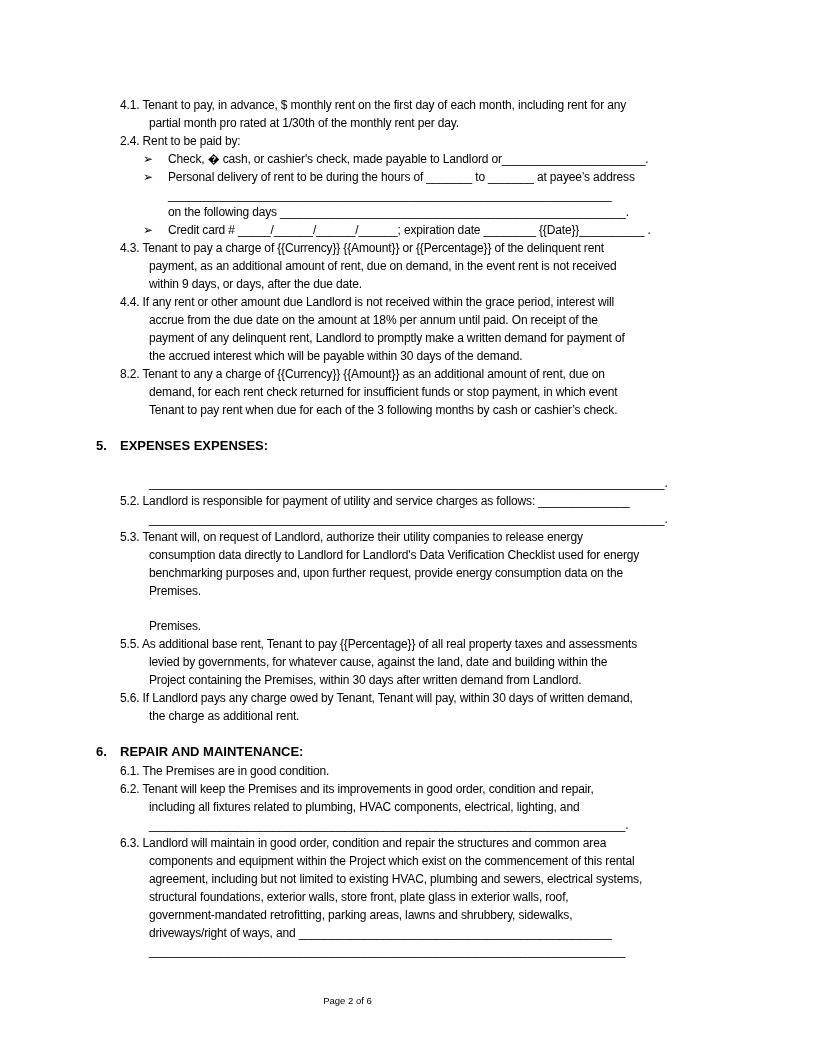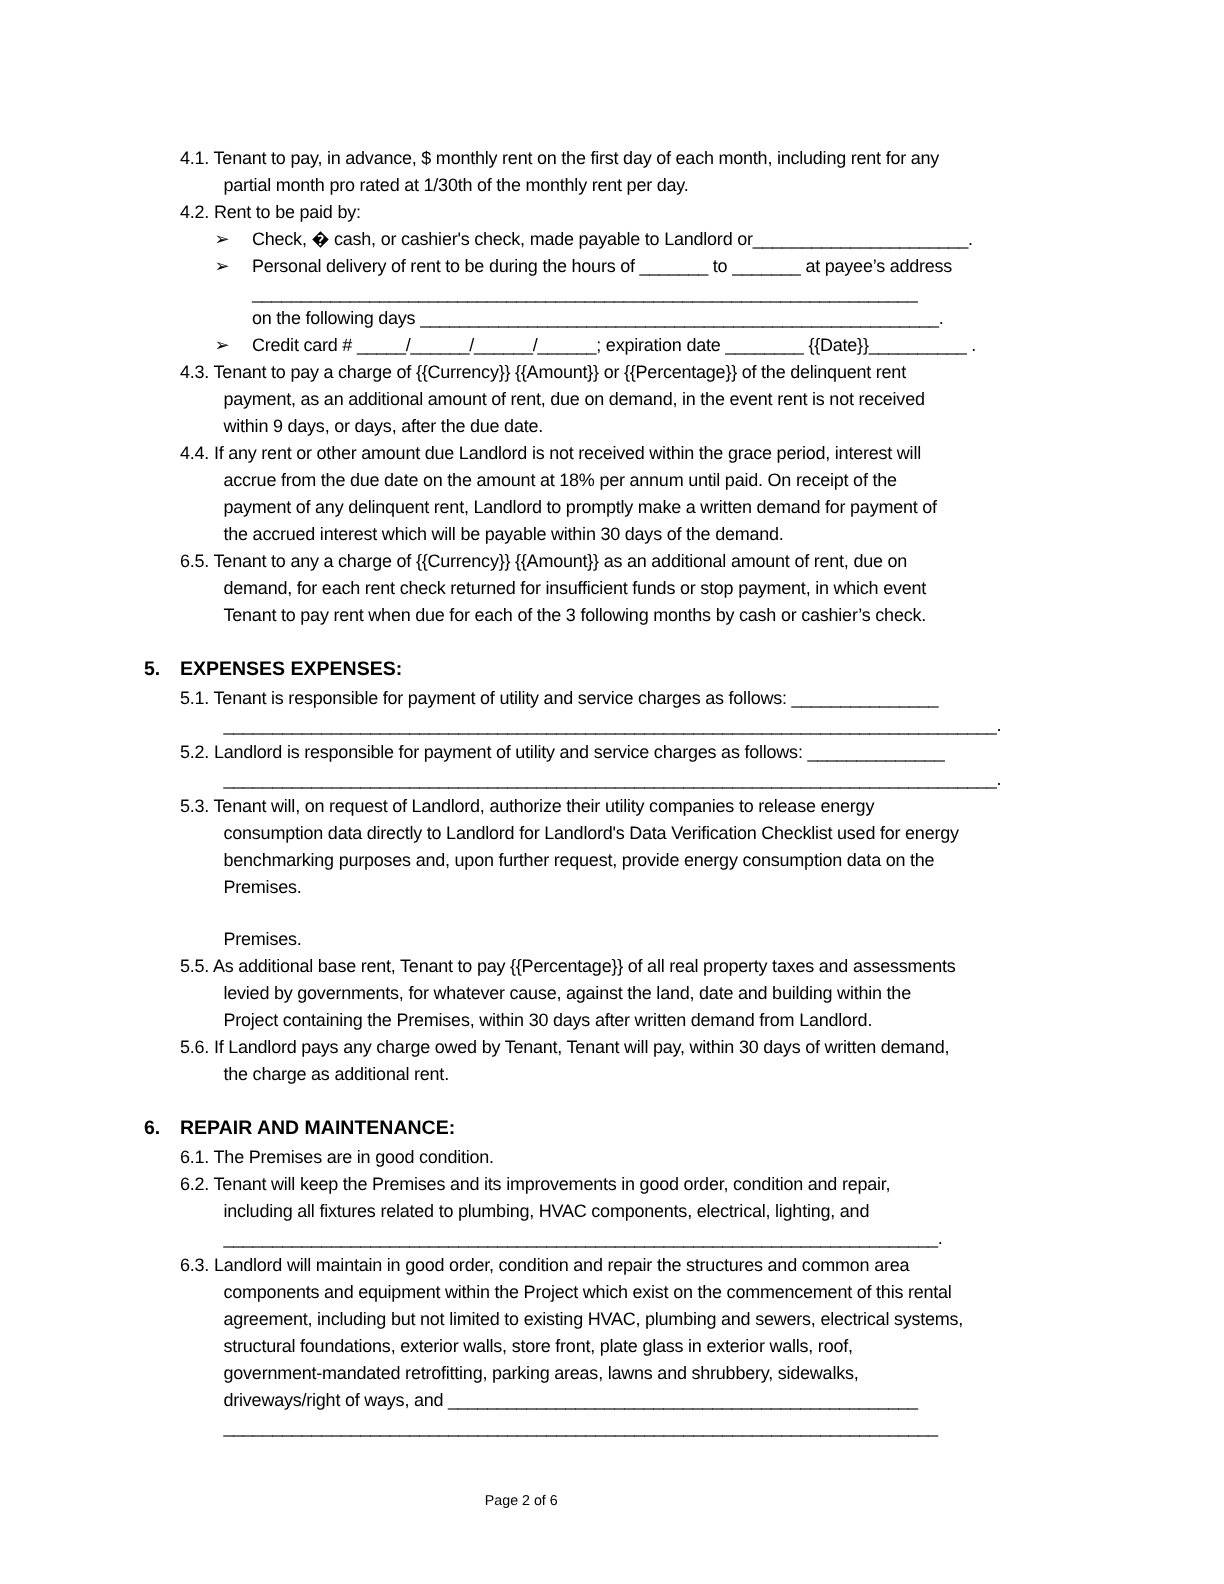--- a/index.html
+++ b/index.html
@@ -17,21 +17,21 @@
   .footer { position:absolute; top:995px; left:0; width:695px; text-align:center; font-size:9.5px; }
 </style>
 </head>
 <body>
 
 <div class="page">
 
   <div class="line l1" style="top:96px">4.1. Tenant to pay, in advance, $ monthly rent on the first day of each month, including rent for any</div>
   <div class="line l2" style="top:114px">partial month pro rated at 1/30th of the monthly rent per day.</div>
 
-  <div class="line l1" style="top:132px">4.2. Rent to be paid by:</div>
+  <div class="line l1" style="top:132px">2.4. Rent to be paid by:</div>
 
   <span class="b-arrow" style="top:150px">➢</span>
   <div class="line b-text" style="top:150px">Check, � cash, or cashier's check, made payable to Landlord or______________________.</div>
 
   <span class="b-arrow" style="top:168px">➢</span>
   <div class="line b-text" style="top:186px">____________________________________________________________________</div>
   <div class="line b-text" style="top:168px">Personal delivery of rent to be during the hours of _______ to _______ at payee’s address</div>
   <div class="line b-text" style="top:203px">on the following days _____________________________________________________.</div>
 
   <span class="b-arrow" style="top:221px">➢</span>
@@ -39,28 +39,27 @@
 
   <div class="line l1" style="top:239px"><span>4.3. Tenant to pay a charge of </span><span class="u">{{Currency}}</span> <span class="u">{{Amount}}</span><span> or </span><span class="u">{{Percentage}}</span><span> of the delinquent rent</span></div>
   <div class="line l2" style="top:257px">payment, as an additional amount of rent, due on demand, in the event rent is not received</div>
   <div class="line l2" style="top:275px">within   9 days, or   days, after the due date.</div>
 
   <div class="line l1" style="top:293px">4.4. If any rent or other amount due Landlord is not received within the grace period, interest will</div>
   <div class="line l2" style="top:311px">accrue from the due date on the amount at 18% per annum until paid. On receipt of the</div>
   <div class="line l2" style="top:329px">payment of any delinquent rent, Landlord to promptly make a written demand for payment of</div>
   <div class="line l2" style="top:347px">the accrued interest which will be payable within 30 days of the demand.</div>
 
-  <div class="line l1" style="top:365px"><span>6.5. Tenant to any a charge of </span><span class="u">{{Currency}}</span> <span class="u">{{Amount}}</span><span> as an additional amount of rent, due on</span></div>
+  <div class="line l1" style="top:365px"><span>8.2. Tenant to any a charge of </span><span class="u">{{Currency}}</span> <span class="u">{{Amount}}</span><span> as an additional amount of rent, due on</span></div>
   <div class="line l2" style="top:383px">demand, for each rent check returned for insufficient funds or stop payment, in which event</div>
   <div class="line l2" style="top:401px">Tenant to pay rent when due for each of the 3 following months by cash or cashier’s check.</div>
 
   <div class="heading-num" style="top:437px">5.</div>
   <div class="heading-text" style="top:437px">EXPENSES EXPENSES:</div>
 
-  <div class="line l1" style="top:456px">5.1. Tenant is responsible for payment of utility and service charges as follows: _______________</div>
   <div class="line l2" style="top:474px">_______________________________________________________________________________.</div>
   <div class="line l1" style="top:492px">5.2. Landlord is responsible for payment of utility and service charges as follows: ______________</div>
   <div class="line l2" style="top:510px">_______________________________________________________________________________.</div>
   <div class="line l1" style="top:528px">5.3. Tenant will, on request of Landlord, authorize their utility companies to release energy</div>
   <div class="line l2" style="top:546px">consumption data directly to Landlord for Landlord's Data Verification Checklist used for energy</div>
   <div class="line l2" style="top:564px">benchmarking purposes and, upon further request, provide energy consumption data on the</div>
   <div class="line l2" style="top:582px">Premises.</div>
   <div class="line l2" style="top:617px">Premises.</div>
   <div class="line l1" style="top:635px"><span>5.5. As additional base rent, Tenant to pay </span><span class="u">{{Percentage}}</span><span> of all real property taxes and assessments</span></div>
   <div class="line l2" style="top:653px">levied by governments, for whatever cause, against the land, date and building within the</div>

